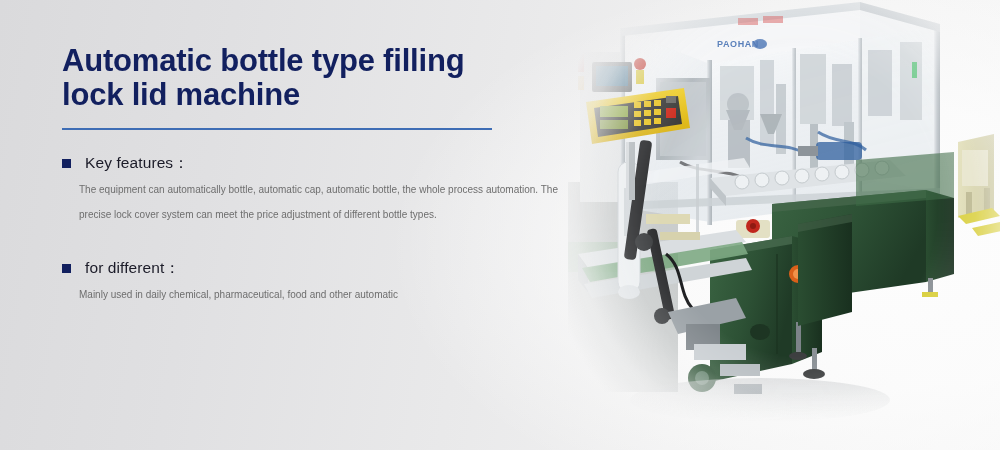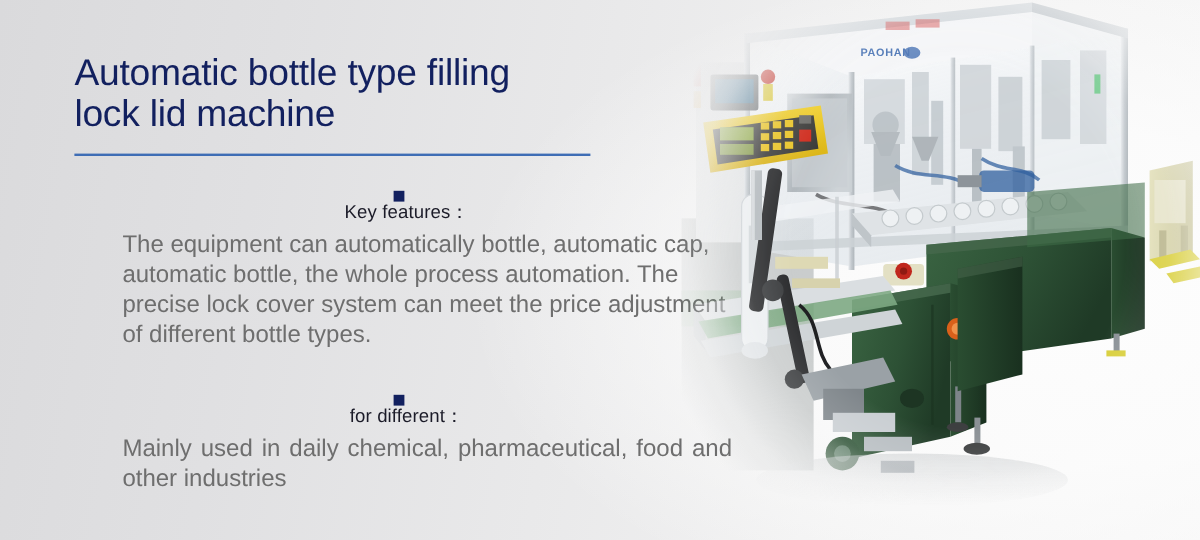--- a/index.html
+++ b/index.html
@@ -16,54 +16,54 @@
       linear-gradient(100deg, #dadadc 0%, #e0e0e2 22%, #e9e9ea 48%, #f2f2f2 72%, #f7f7f7 100%);
   }
 
   
   #text-panel { position:absolute; left:62px; top:44px; width:540px; }
 
   #page-title {
     color:#12205f;
     font-size:31px;
     line-height:34px;
-    font-weight:normal;
+    font-weight:bold;
     letter-spacing:-0.2px;
     font-stretch:condensed;
     white-space:pre-line;
   }
 
   #title-rule {
     margin-top:16px;
     width:430px; height:2px;
     background:#3e6db5;
   }
 
   .feature-block { margin-top:23px; position:relative; }
   .feature-block.second { margin-top:31px; }
 
-  .bullet-row { display:flex; align-items:center;flex-direction:column; }
+  .bullet-row { display:flex; align-items:flex-start; }
   .bullet-mark {
     width:9px; height:9px;
     background:#12205f;
     margin-top:6px;
     flex:0 0 auto;
   }
   .bullet-heading {
     margin-left:14px;
     color:#1b1b28;
     font-size:15.5px;
     line-height:19px;
     letter-spacing:0.1px;
   }
   .feature-body {
-    margin-left:40px;
+    margin-left:17px;
     margin-top:5px;
     color:#6e6e6e;
-    font-size:20px;
+    font-size:10px;
     line-height:25px;
     width:512px;
   }
   .feature-body.justified { text-align:justify; width:508px; }
 
   
   #machine-photo {
     position:absolute;
     left:560px; top:-8px;
     width:460px; height:466px;
@@ -92,21 +92,21 @@
         <span class="bullet-heading">Key features：</span>
       </div>
       <p class="feature-body">The equipment can automatically bottle, automatic cap, automatic bottle, the whole process automation. The precise lock cover system can meet the price adjustment of different bottle types.</p>
     </div>
 
     <div class="feature-block second">
       <div class="bullet-row">
         <span class="bullet-mark"></span>
         <span class="bullet-heading">for different：</span>
       </div>
-      <p class="feature-body justified">Mainly used in daily chemical, pharmaceutical, food and other industries</p>
+      <p class="feature-body justified">Mainly used in daily chemical, pharmaceutical, food and other automatic</p>
     </div>
 
   </div>
 
   <div id="machine-photo">
     <svg viewBox="0 0 460 466" xmlns="http://www.w3.org/2000/svg">
       <defs>
         <linearGradient id="glass" x1="0" y1="0" x2="0.3" y2="1">
           <stop offset="0" stop-color="#fbfcfd" stop-opacity="0.92"></stop>
           <stop offset="0.5" stop-color="#e9edf1" stop-opacity="0.78"></stop>

